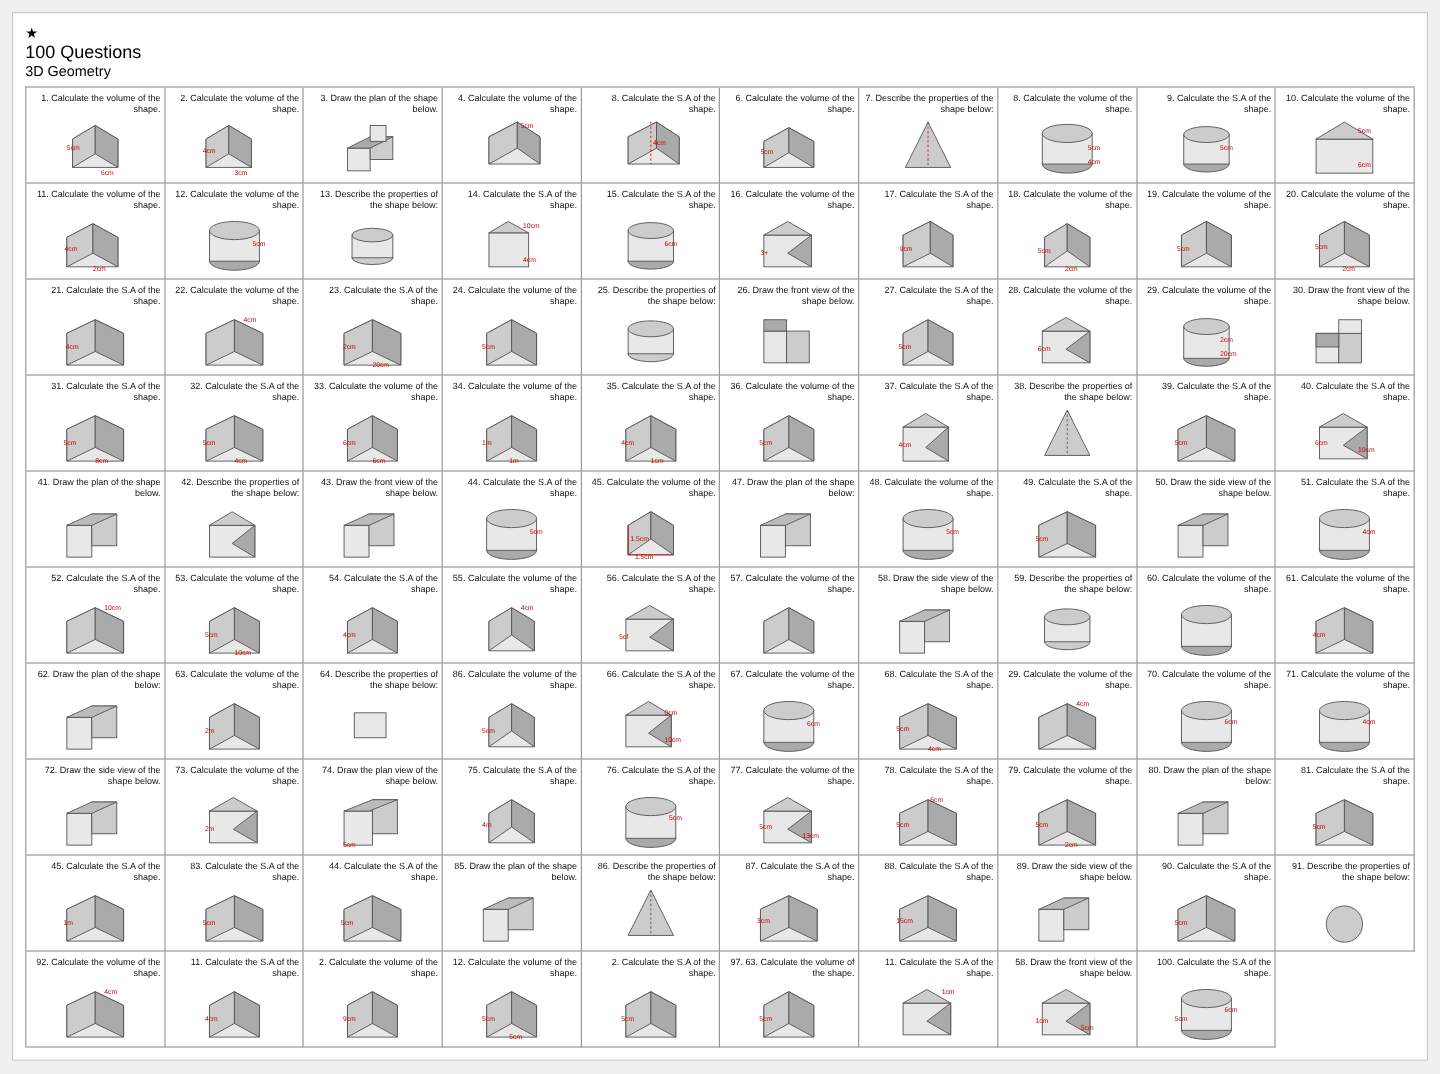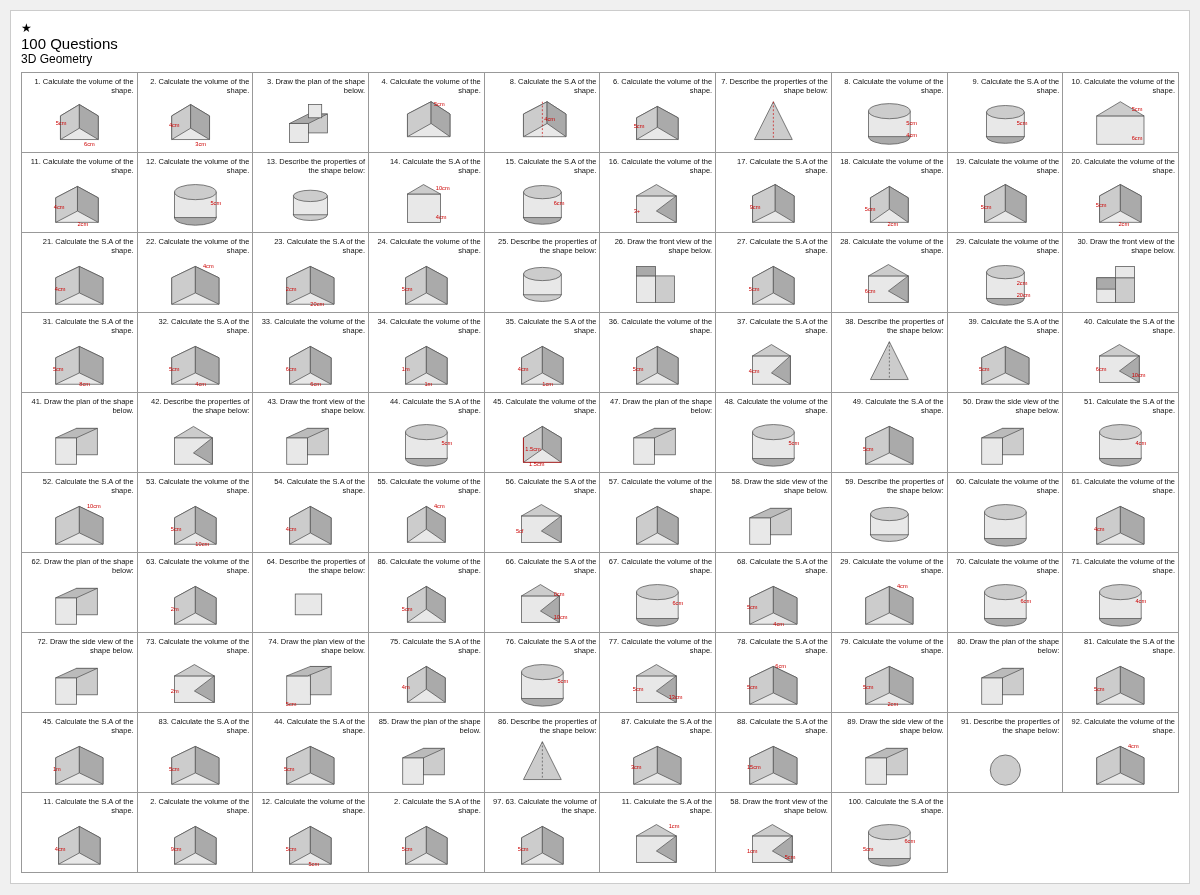--- a/index.html
+++ b/index.html
@@ -1038,20 +1038,31 @@
         <div class="cell-label">89. Draw the side view of the shape below.</div>
         <div class="cell-shape">
           <svg viewBox="0 0 60 55">
             <rect x="5" y="22" width="22" height="28" class="shape-face-light"></rect>
             <rect x="27" y="12" width="22" height="28" class="shape-face-mid"></rect>
             <polygon points="5,22 27,12 49,12 27,22" fill="#bbb" stroke="#555" stroke-width="0.8"></polygon>
           </svg>
         </div>
       </div>
       <div class="cell">
+        <div class="cell-label">90. Calculate the S.A of the shape.</div>
+        <div class="cell-shape">
+          <svg viewBox="0 0 60 55">
+            <polygon points="5,50 5,22 30,10 55,22 55,50" class="shape-face-light"></polygon>
+            <polygon points="5,22 30,10 30,38 5,50" class="shape-face-mid"></polygon>
+            <polygon points="30,10 55,22 55,50 30,38" class="shape-face-dark"></polygon>
+            <text x="2" y="36" class="dim-text" fill="#c00">5cm</text>
+          </svg>
+        </div>
+      </div>
+      <div class="cell">
         <div class="cell-label">91. Describe the properties of the shape below:</div>
         <div class="cell-shape">
           <svg viewBox="0 0 60 55">
             <circle cx="30" cy="35" r="16" class="shape-face-mid"></circle>
           </svg>
         </div>
       </div>
       <div class="cell">
         <div class="cell-label">92. Calculate the volume of the shape.</div>
         <div class="cell-shape">

